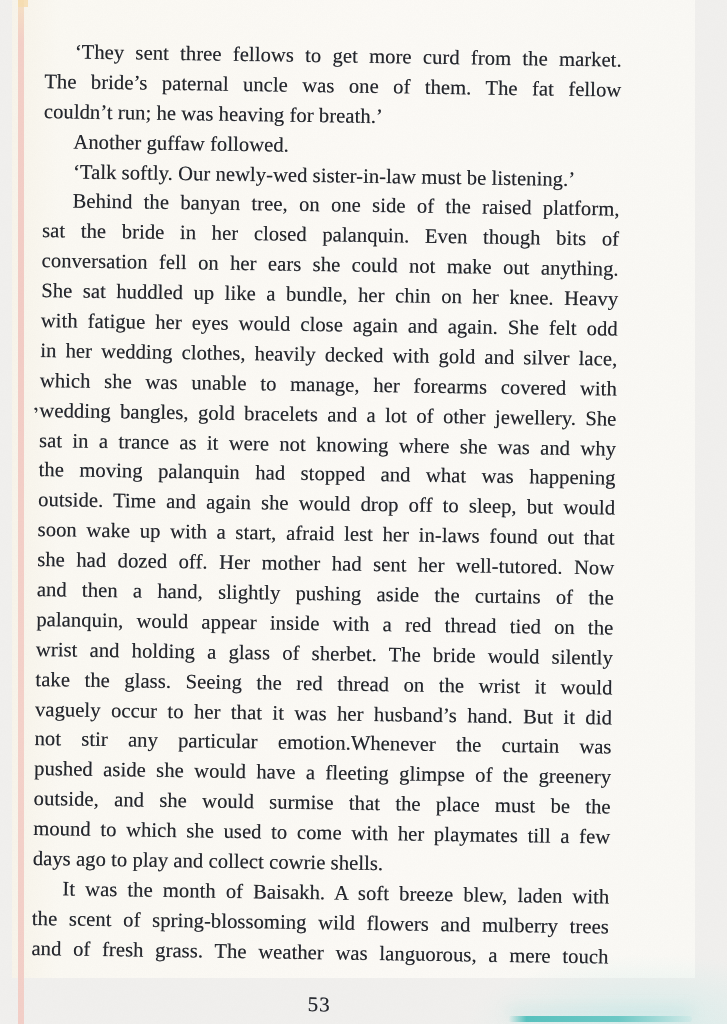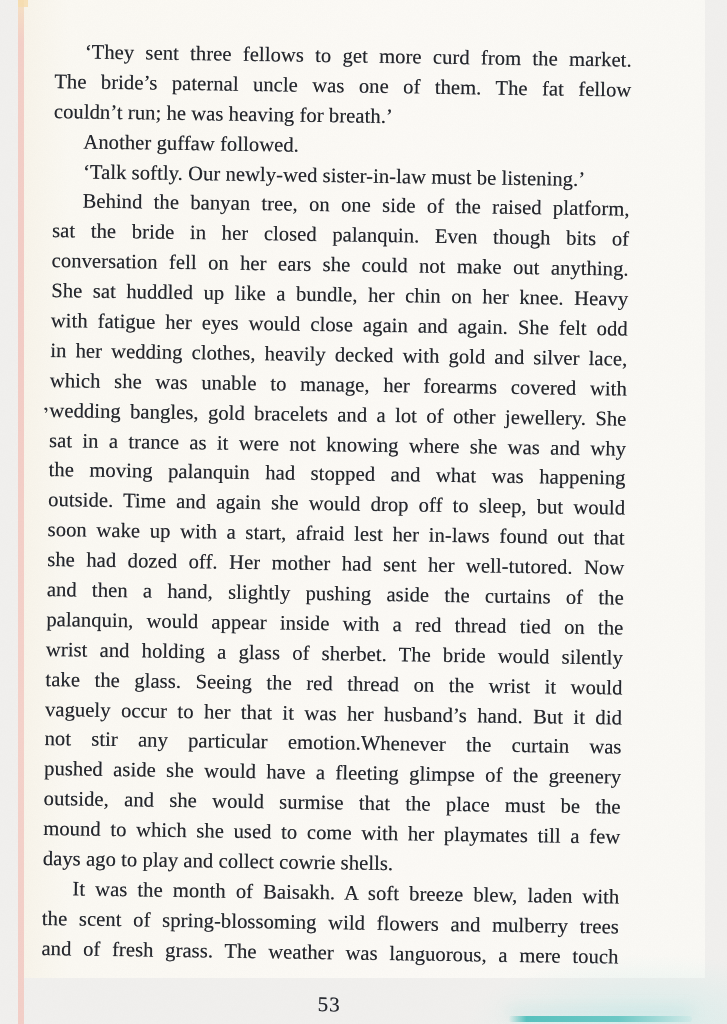--- a/index.html
+++ b/index.html
@@ -9,21 +9,21 @@
     height: 1024px;
     overflow: hidden;
     background: var(--scanner-background, #f1f0ee);
     font-family: "Liberation Serif", "DejaVu Serif", serif;
     position: relative;
   }
 
   
   .sheet {
     position: absolute;
-    left: 22px;
+    left: 12px;
     top: 0;
     width: 683px;
     height: 978px;
     background: linear-gradient(90deg, #f8f4ea 0%, var(--paper, #fbf9f3) 7%, #fcfaf6 55%, #faf9f5 100%);
   }
 
   
   .page-edge {
     position: absolute;
     left: 18px;

